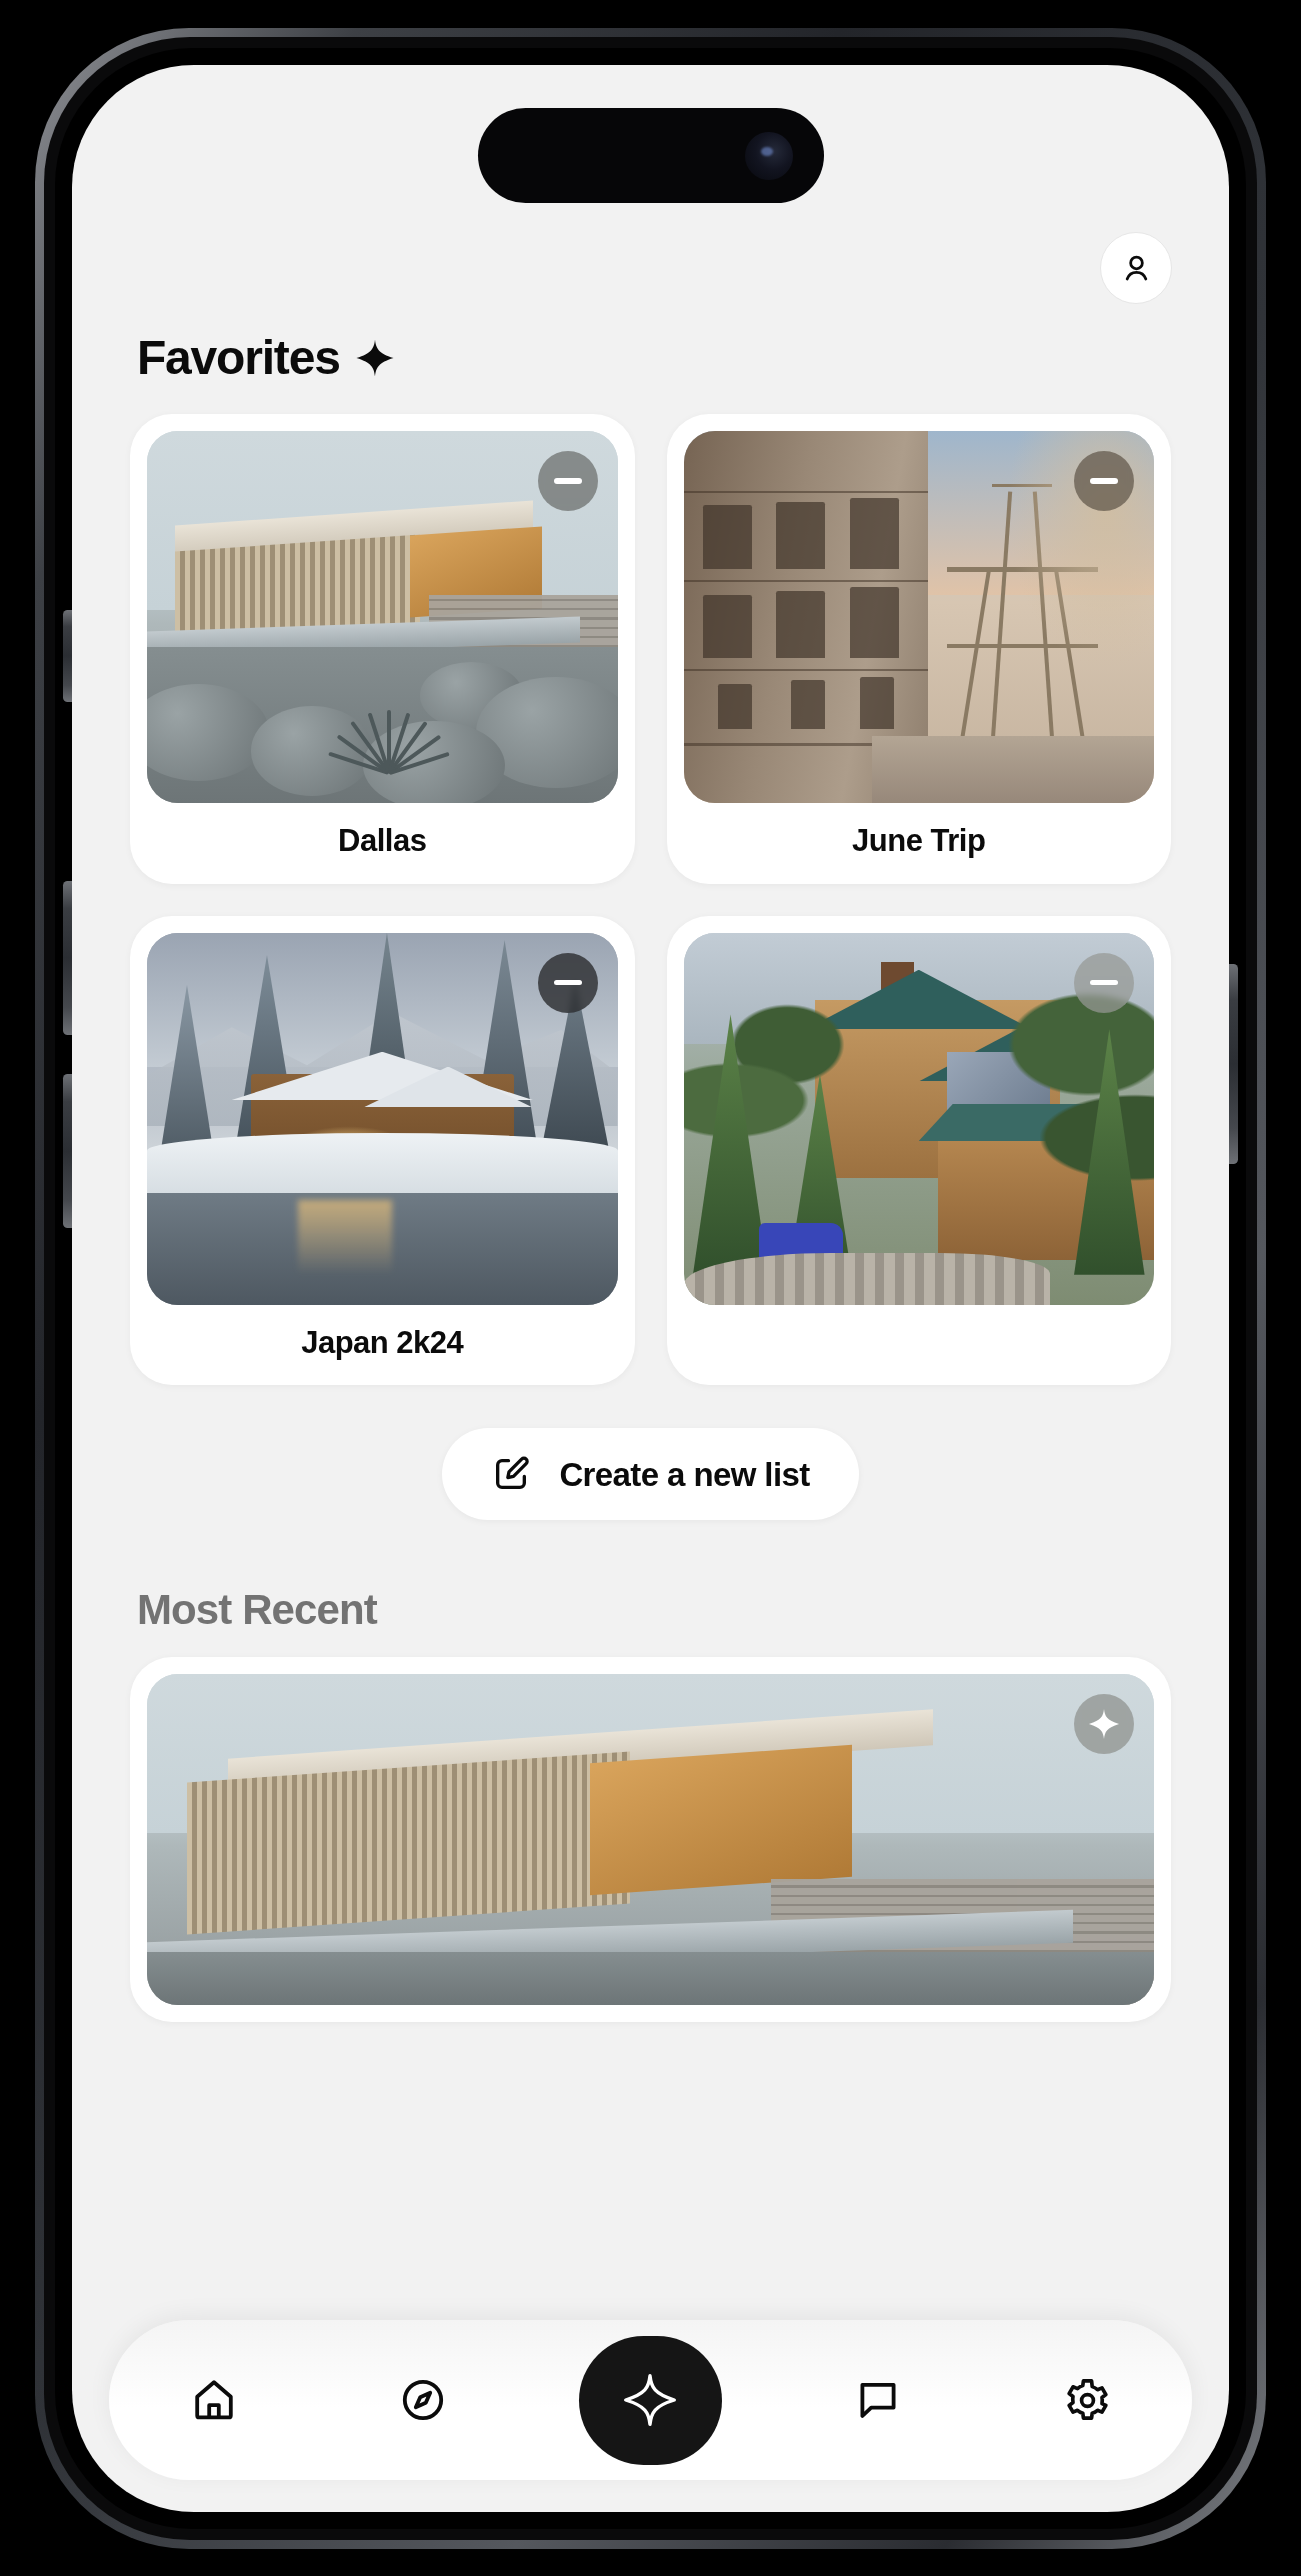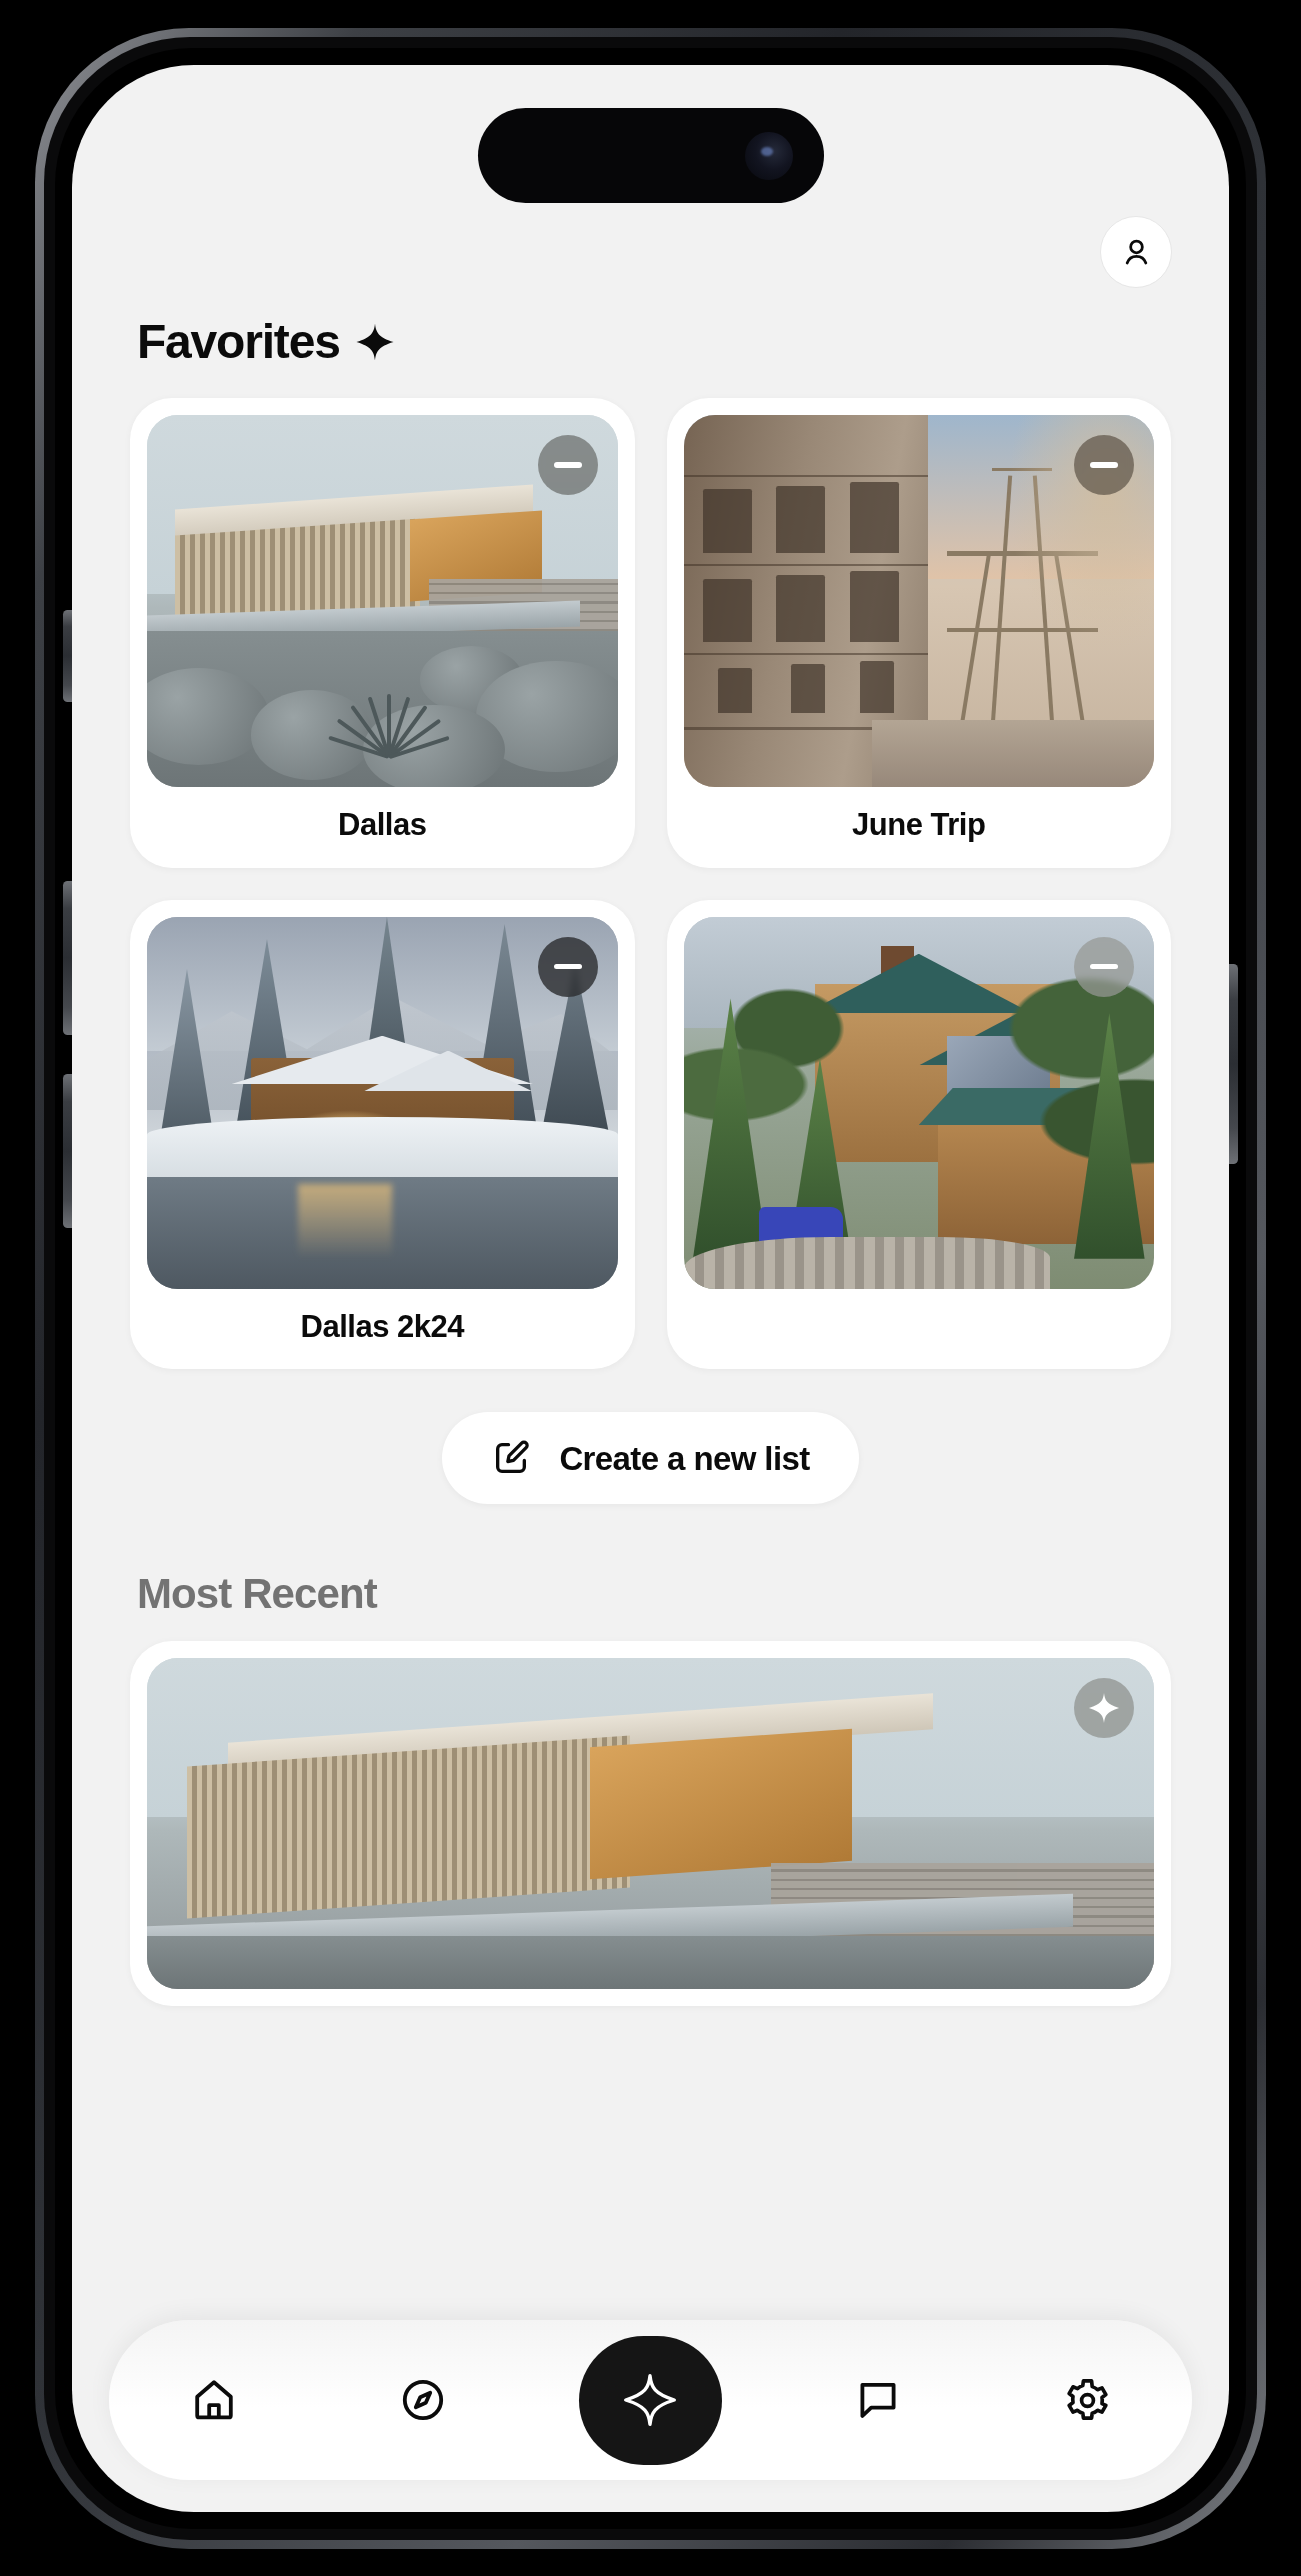--- a/index.html
+++ b/index.html
@@ -133,21 +133,21 @@
     transform: translateY(-50%);
     width: 3.1px; height: 7.7px;
     border-radius: 0 2.3px 2.3px 0;
     background: rgba(11,11,11,.45);
   }
   .battery span { display: block; height: 100%; width: 100%; background: #0b0b0b; border-radius: 2.3px; }
 
   
   .content {
     position: absolute;
-    top: 0; left: 0;
+    top: 16px; left: 0;
     width: 100%;
     height: 100%;
     padding: 151px 0 12px 0;
   }
 
   
   .profile-row {
     display: flex;
     justify-content: flex-end;
     padding: 0 57px;
@@ -495,21 +495,21 @@
                 <div class="roof2"></div>
               <div class="glow"></div>
                 <div class="snowbank"></div>
               <div class="lake"></div>
                 <div class="refl"></div>
             </div>
             <div class="corner-btn" style="background:rgba(42,44,46,.80)">
               <div class="minus-bar"></div>
             </div>
           </div>
-          <div class="fav-label">Dallas 2k24</div>
+          <div class="fav-label">Japan 2k24</div>
         </div>
 
         <div class="fav-card">
           <div class="fav-thumb">
             <div class="photo p-march">
               <div class="sky"></div>
               <div class="house"></div>
                 <div class="chimney"></div>
               <div class="gable"></div>
                 <div class="gable2"></div>

